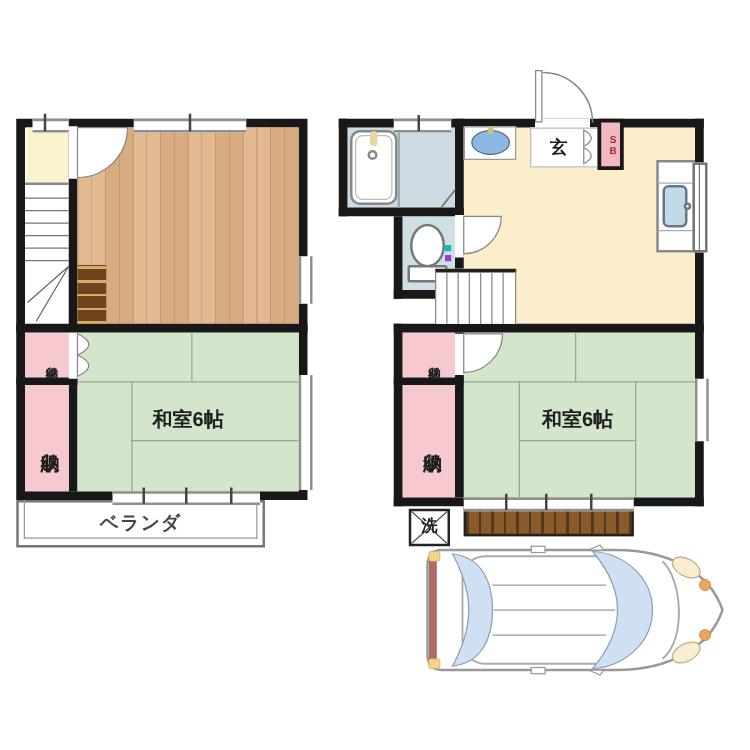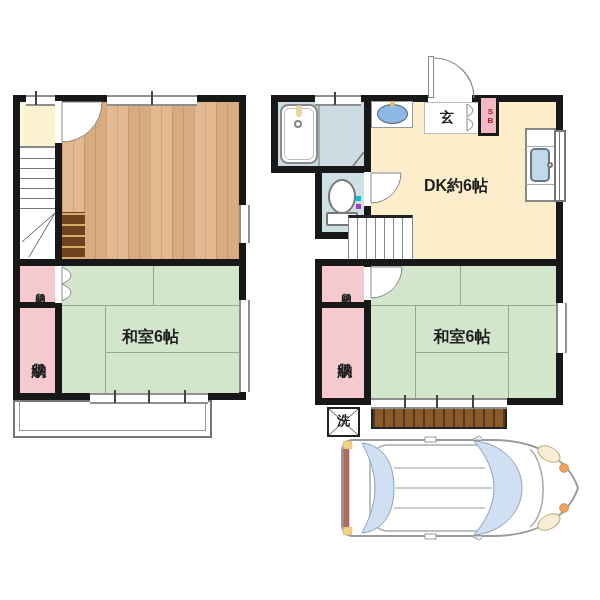--- a/index.html
+++ b/index.html
@@ -210,22 +210,22 @@
       <path d="M134,4 L143,0 L146,4 Z" fill="#fff" stroke="#999" stroke-width="1"></path>
       <path d="M134,100 L143,104 L146,100 Z" fill="#fff" stroke="#999" stroke-width="1"></path>
       <rect x="88" y="1" width="11" height="5" fill="#fff" stroke="#999" stroke-width="1"></rect>
       <rect x="88" y="98" width="11" height="5" fill="#fff" stroke="#999" stroke-width="1"></rect>
     </g>
   </svg>
 
   <div class="lbl" style="left:62px;top:328px;width:177px;font-size:16px;">和室6帖</div>
   <div class="lbl vlbl" style="left:29px;top:271px;width:17px;height:28px;font-size:10px;">収納</div>
   <div class="lbl vlbl" style="left:26px;top:324px;width:22px;height:54px;font-size:15px;">収納</div>
-
-  <div class="lbl" style="left:371px;top:177px;width:170px;font-size:16px;">DK約6帖</div>
+  <div class="lbl" style="left:13px;top:410px;width:199px;font-size:15px;color:#444;letter-spacing:1px;">ベランダ</div>
+
   <div class="lbl" style="left:424px;top:109px;width:46px;font-size:14px;">玄</div>
   <div class="lbl vlbl" style="left:482px;top:101px;width:13px;height:30px;font-size:8px;color:#a02828;font-weight:700;">SB</div>
   <div class="lbl" style="left:371px;top:328px;width:182px;font-size:16px;">和室6帖</div>
   <div class="lbl vlbl" style="left:335px;top:271px;width:17px;height:28px;font-size:10px;">収納</div>
   <div class="lbl vlbl" style="left:332px;top:324px;width:22px;height:54px;font-size:15px;">収納</div>
   <div class="lbl" style="left:327px;top:414px;width:33px;font-size:13px;">洗</div>
 
 </div>
 
 </body></html>

